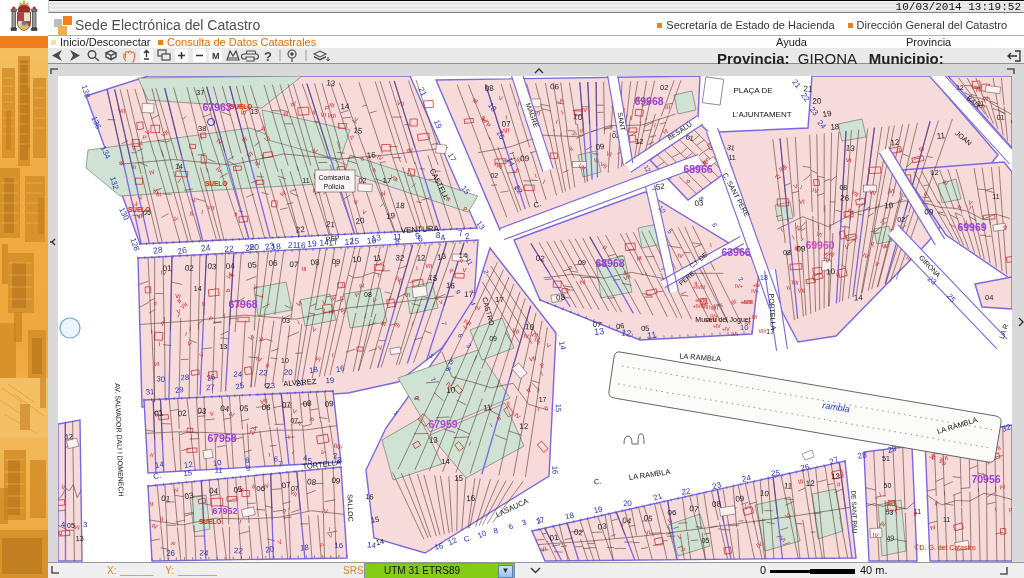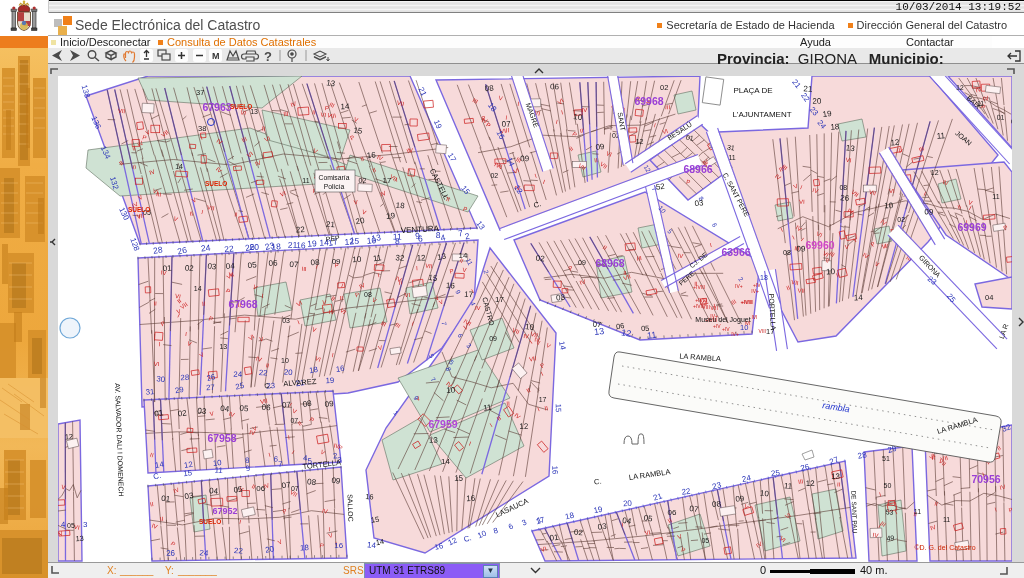--- a/index.html
+++ b/index.html
@@ -57,22 +57,22 @@
   <span id="title">Sede Electrónica del Catastro</span>
   <span id="hdrright"><span class="osq"></span>Secretaría de Estado de Hacienda <span class="osq"></span>Dirección General del Catastro</span>
 </div>
 
 <div class="abs" id="orangeblk"></div>
 <div class="abs" id="row3">
   <span style="position:absolute;left:3px;top:4px;width:5px;height:5px;background:#efe3a2;"></span>
   <span style="position:absolute;left:12px;top:0px;">Inicio/Desconectar</span>
   <span style="position:absolute;left:110px;top:4px;width:5px;height:5px;background:#f08019;"></span>
   <span style="position:absolute;left:119px;top:0px;color:#e07000;font-weight:normal;">Consulta de Datos Catastrales</span>
-  <span style="position:absolute;left:752px;top:0px;">Ayuda</span>
-  <span style="position:absolute;left:858px;top:0px;">Contactar</span>
+  <span style="position:absolute;left:728px;top:0px;">Ayuda</span>
+  <span style="position:absolute;left:858px;top:0px;">Provincia</span>
 </div>
 
 <div class="abs" id="row4">
   <svg class="abs" style="left:2px;top:0px" width="300" height="15" viewBox="0 0 300 15">
   <g fill="#4a4a4a" stroke="none">
     <path d="M 16,2 L 6,7.5 L 16,13 L 13,7.5 Z"></path>
     <path d="M 24,2 L 34,7.5 L 24,13 L 27,7.5 Z"></path>
   </g>
   <g stroke="#4a4a4a" stroke-width="1.4" fill="none">
     <circle cx="46" cy="6.5" r="3.8"></circle>
@@ -2441,21 +2441,21 @@
 
 <div class="abs" id="botbar">
   <svg class="abs" style="left:2px;top:2px" width="10" height="10">
       <path d="M 2,1 l 0,7 l 7,0" stroke="#555" stroke-width="1.6" fill="none"></path>
     </svg>
   <span style="position:absolute;left:59px;top:2px;color:#e08020;">X:</span>
   <span style="position:absolute;left:72px;top:2px;color:#e08020;">______</span>
   <span style="position:absolute;left:117px;top:2px;color:#e08020;">Y:</span>
   <span style="position:absolute;left:130px;top:2px;color:#e08020;">_______</span>
   <span style="position:absolute;left:295px;top:2px;color:#e08020;font-weight:normal;">SRS:</span>
-  <span style="position:absolute;left:316px;top:0px;width:130px;height:14px;background:#8b5cf6;border:1px solid #7a93ad;font-size:10px;color:#111;padding-left:4px;line-height:14px;">UTM 31 ETRS89
+  <span style="position:absolute;left:316px;top:0px;width:130px;height:14px;background:#84cc16;border:1px solid #7a93ad;font-size:10px;color:#111;padding-left:19px;line-height:14px;">UTM 31 ETRS89
     <span style="position:absolute;right:1px;top:1px;width:13px;height:11px;background:linear-gradient(180deg,#cfe0f5,#9ec0e8);border:1px solid #5a82b5;text-align:center;line-height:10px;font-size:8px;color:#234;">▼</span>
   </span>
   <svg class="abs" style="left:482px;top:3px" width="12" height="9">
       <path d="M 1,2 l 4.5,4.5 L 10,2" stroke="#333" stroke-width="1.4" fill="none"></path>
     </svg>
   <span style="position:absolute;left:712px;top:1px;color:#111;font-size:11px;">0</span>
   <span style="position:absolute;left:722px;top:7px;width:40px;height:3px;background:#000;"></span>
   <span style="position:absolute;left:762px;top:5.5px;width:45px;height:5px;background:#000;"></span>
   <span style="position:absolute;left:812px;top:1px;color:#111;font-size:11px;">40 m.</span>
   <svg class="abs" style="right:14px;top:3px" width="10" height="10">

